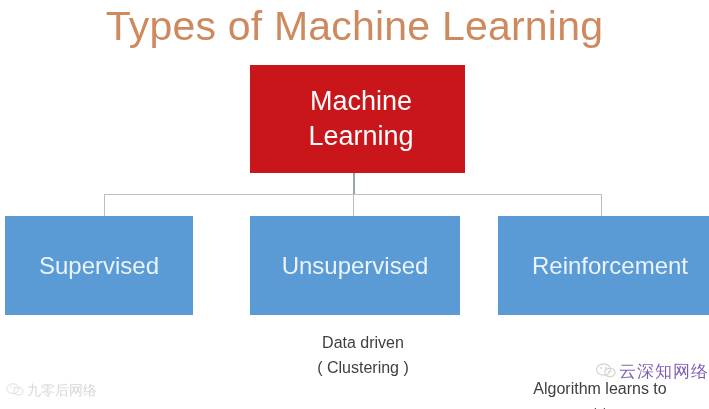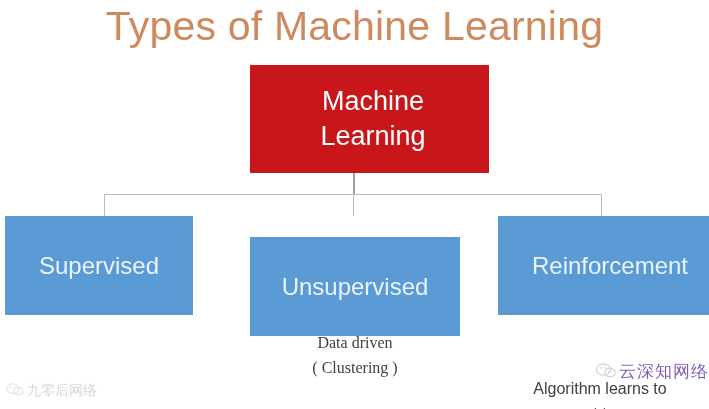--- a/index.html
+++ b/index.html
@@ -31,21 +31,21 @@
     color: #ce8a5f;
     letter-spacing: 0.2px;
     white-space: nowrap;
   }
 
   
   #root-node {
     position: absolute;
     left: 250px;
     top: 65px;
-    width: 239px;
+    width: 215px;
     height: 108px;
     background: #c8161a;
     display: flex;
     align-items: center;
     justify-content: center;
     box-sizing: border-box;
     padding-left: 7px;
   }
   #root-node .node-label {
     color: #ffffff;
@@ -83,35 +83,35 @@
   }
   .leaf-node .node-label {
     color: #eaf3fb;
     font-size: 24px;
     line-height: 30px;
     text-align: center;
     font-weight: 400;
     white-space: nowrap;
   }
   #leaf-0 { left: 5px;   width: 188px; }
-  #leaf-1 { left: 250px; width: 210px; margin-top: 21px; }
+  #leaf-1 { left: 250px; width: 210px; }
   #leaf-2 { left: 498px; width: 224px; }
 
   
   .caption {
     position: absolute;
     top: 330px;
     text-align: center;
     font-size: 16px;
     line-height: 25px;
     color: #3f3f3f;
     white-space: pre-line;
   }
   #caption-0 { left: 5px;   width: 206px; }
-  #caption-1 { left: 250px; width: 210px; font-family: Liberation Serif, serif; }
+  #caption-1 { left: 258px; width: 210px; }
   #caption-2 { left: 492px; width: 216px; margin-top: 46px; }
 
   
   .watermark {
     position: absolute;
     color: #4c1d95;
     font-size: 17px;
     line-height: 20px;
     white-space: nowrap;
     opacity: 0.72;

